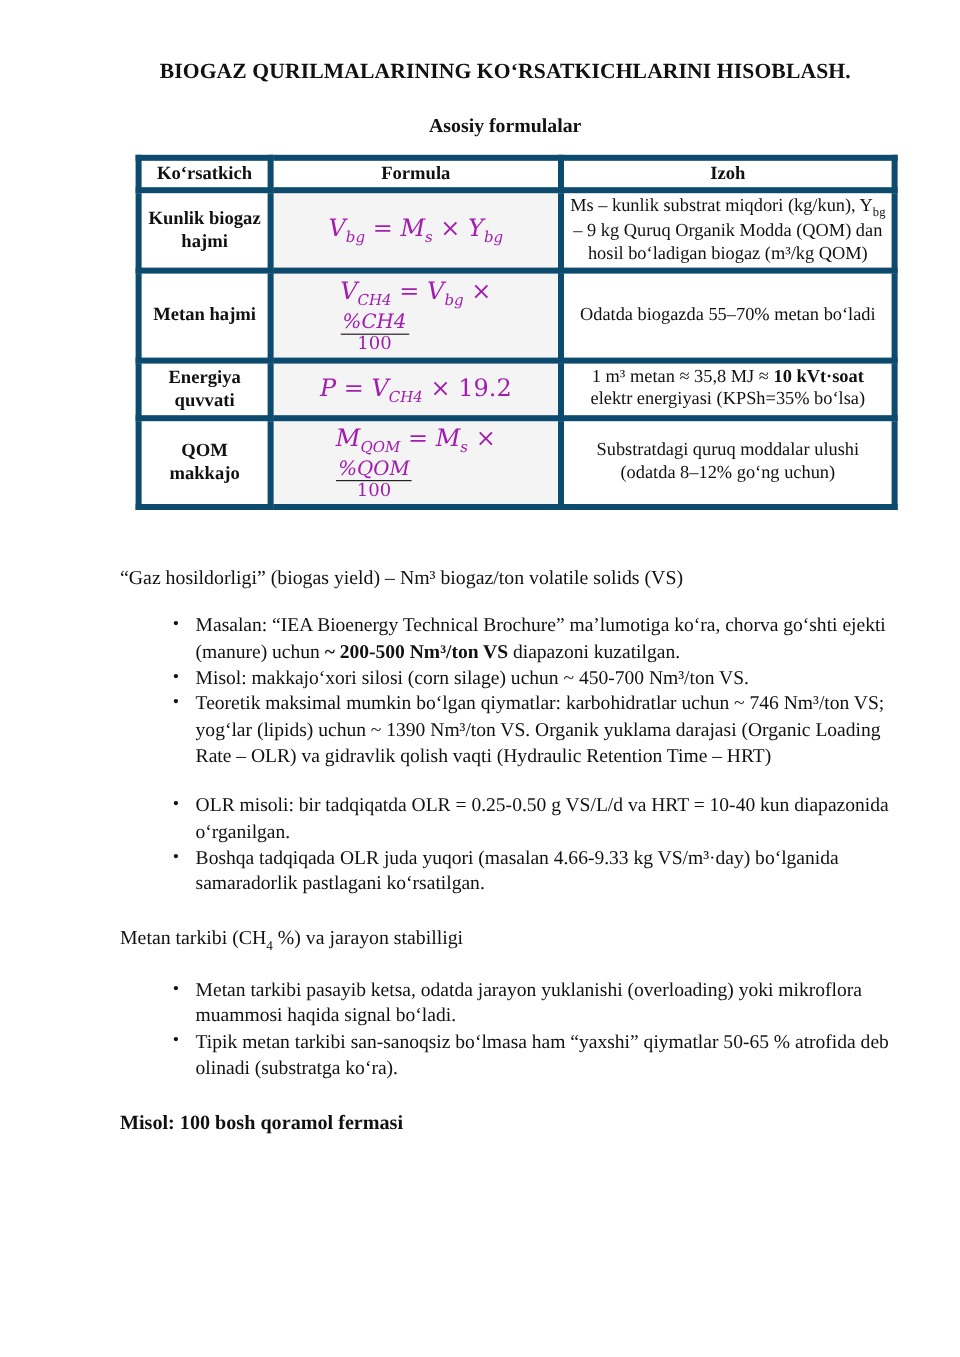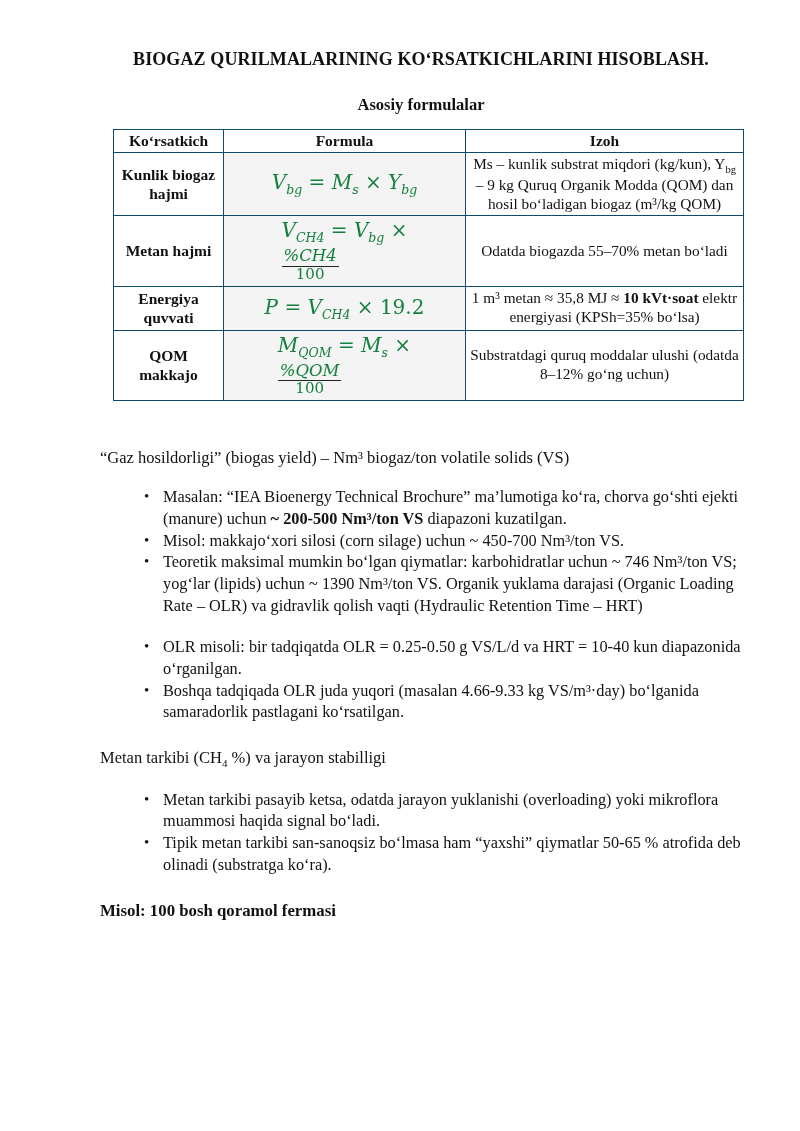--- a/index.html
+++ b/index.html
@@ -27,34 +27,34 @@
     margin:24px 0 14px 0;
   }
   table.formulas {
     border-collapse:collapse; table-layout:fixed;
     width:630px; margin-left:13px; font-size:15.5px;
   }
   table.formulas col.c1 { width:110px; }
   table.formulas col.c2 { width:242px; }
   table.formulas col.c3 { width:278px; }
   table.formulas th, table.formulas td {
-    border:1px solid #0c4a6e; text-align:center; vertical-align:middle;
+    border:5px solid #0c4a6e; text-align:center; vertical-align:middle;
     padding:2px 4px;
   }
   table.formulas th { font-weight:bold; padding:2px; }
   td.ind { font-weight:bold; line-height:1.25; }
   td.fcell { background:#f4f4f4; padding:7px 4px; }
   td.izoh { line-height:1.24; padding:3px 4px; font-size:15.3px; }
   td.izoh sub { font-size:10.5px; }
   td.izoh b { font-weight:bold; }
 
   
   .fwrap {
     display:inline-block; text-align:left;
-    font-family:"DejaVu Serif", serif; font-size:20px; color:#15803d;
+    font-family:"DejaVu Serif", serif; font-size:20px; color:#a21caf;
     line-height:1.2;
   }
   .fwrap .mv { font-style:italic; }
   .fwrap sub { font-size:12.5px; font-style:italic; }
   .fline { display:block; }
   .frac-row { display:block; margin-top:2px; }
   .frac { display:inline-block; text-align:center; line-height:1.05; }
   .frac .num {
     display:block; font-style:italic; font-size:16.5px;
     border-bottom:1.5px solid #222; padding:0 2px 1px 2px;

